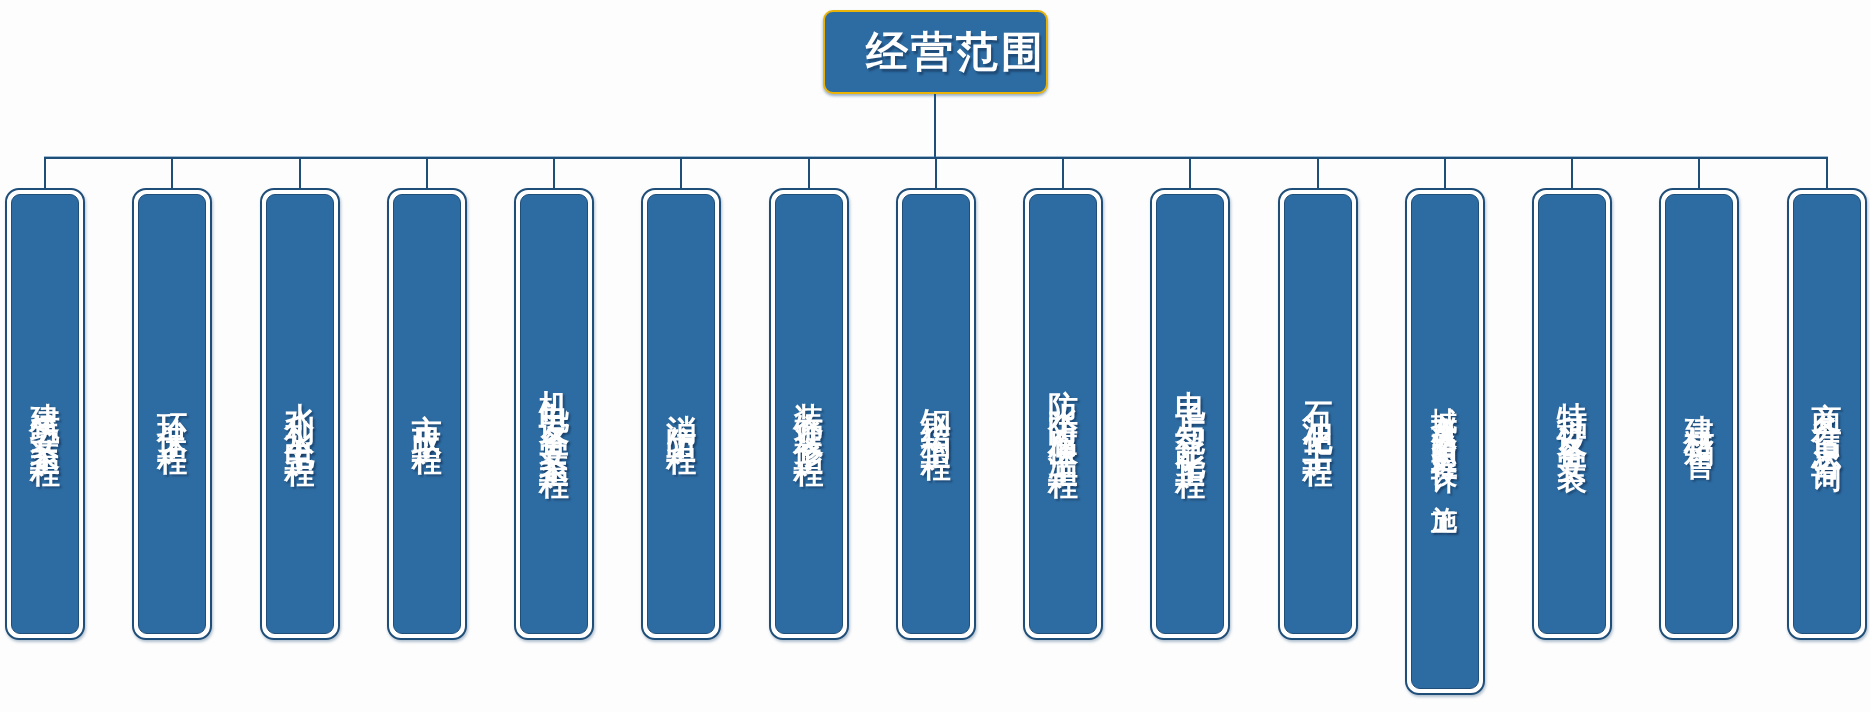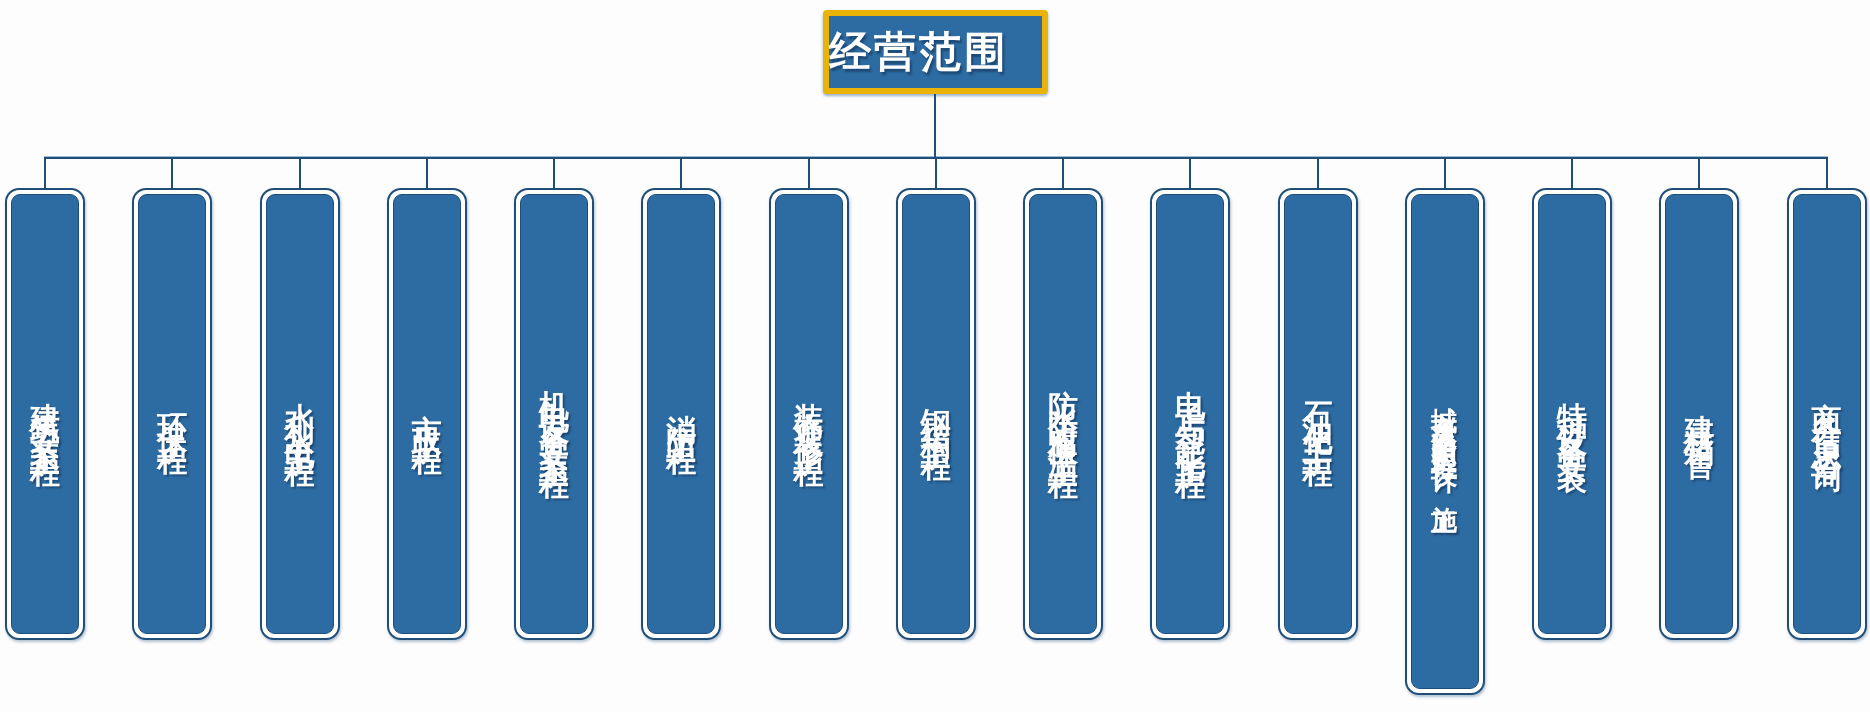--- a/index.html
+++ b/index.html
@@ -16,24 +16,24 @@
   }
   .stage{
     position:relative;
     width:1870px;height:712px;
   }
   
   .root-node{
     position:absolute;
     left:823px;top:10px;width:225px;height:84px;
     background:var(--fill);
-    border:6px solid #eab308;
-    border-radius:4px;
+    border:2px solid #eab308;
+    border-radius:10px;
     box-shadow:0 2px 3px rgba(31,78,121,.45);
-    display:flex;align-items:center;justify-content:flex-start;
+    display:flex;align-items:center;justify-content:flex-end;
   }
   .root-label{
     color:var(--text);
     font-size:42px;
     font-weight:700;
     letter-spacing:3px;
     text-shadow:2px 3px 2px rgba(23,55,94,.65);
     white-space:nowrap;
   }
   

